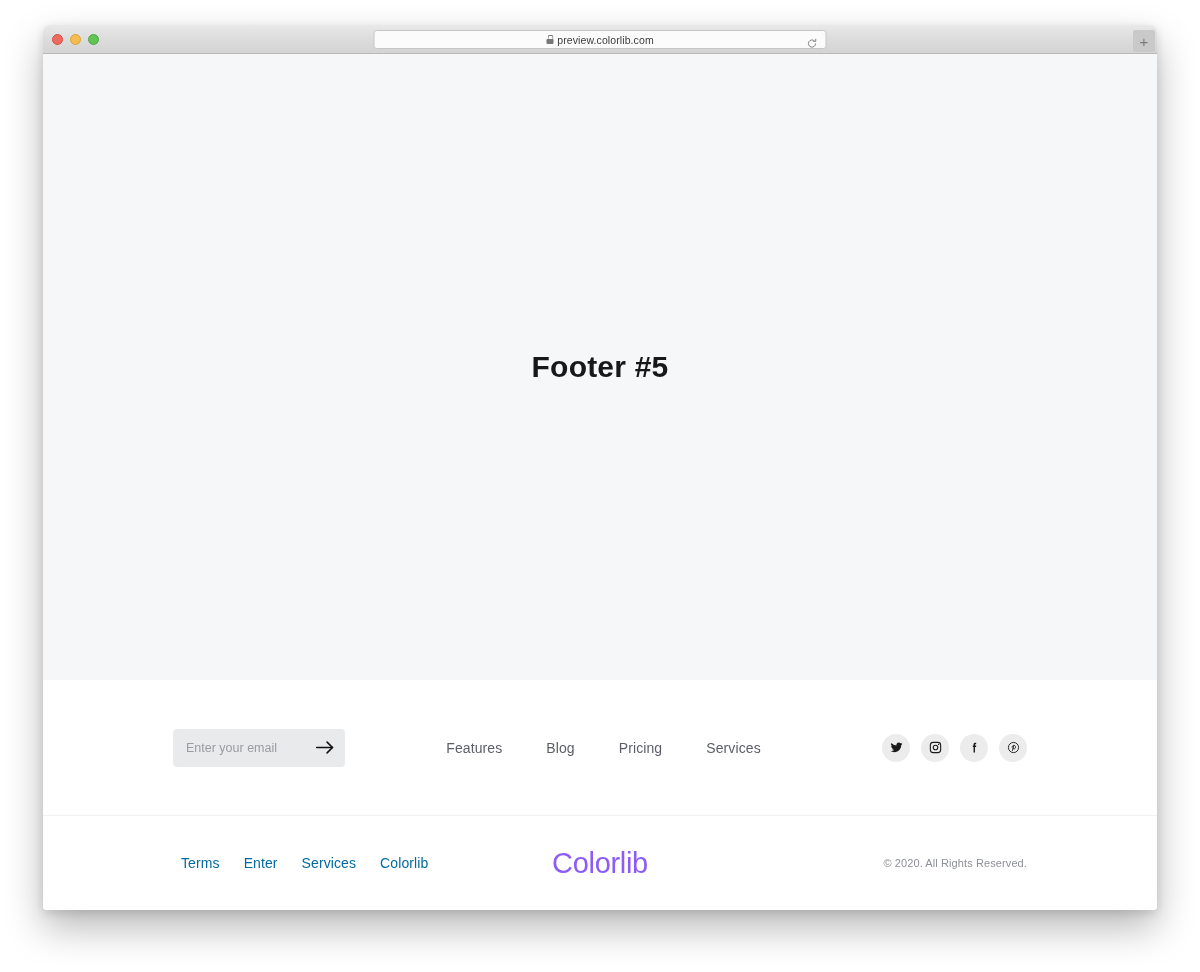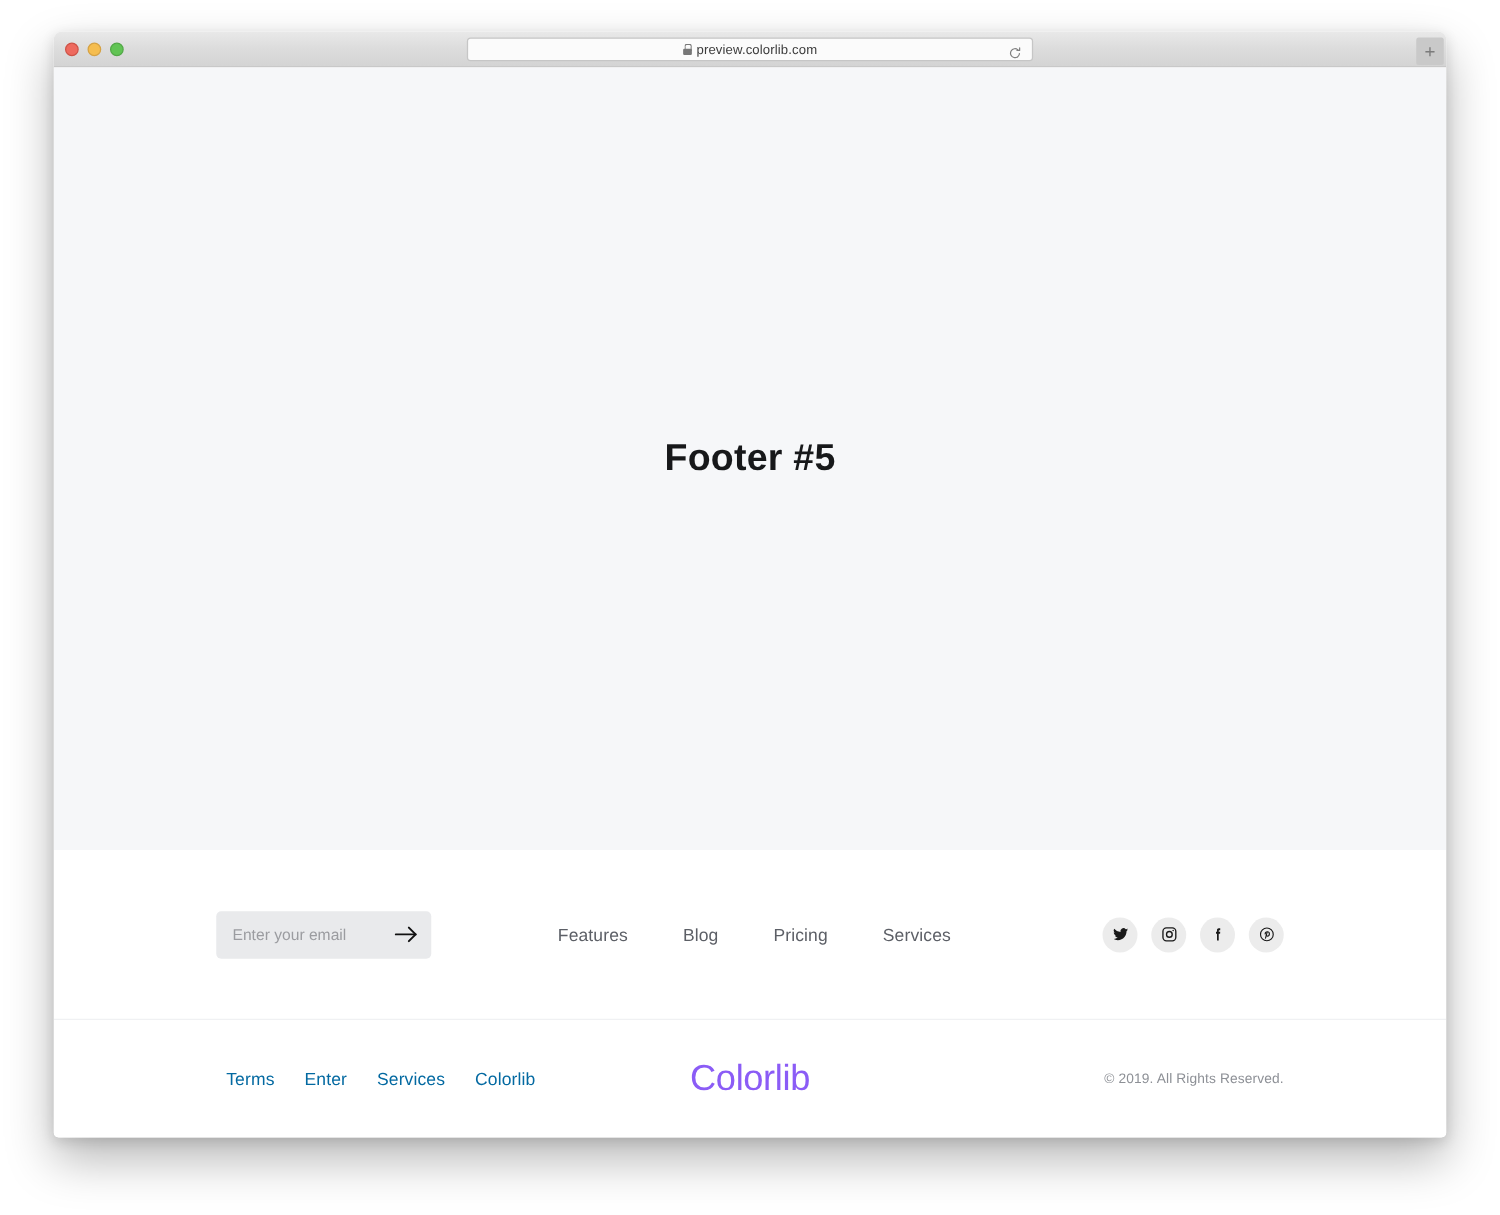--- a/index.html
+++ b/index.html
@@ -368,19 +368,19 @@
 
         <nav id="legal-nav">
           <a href="#">Terms</a>
           <a href="#">Enter</a>
           <a href="#">Services</a>
           <a href="#">Colorlib</a>
         </nav>
 
         <div id="brand-logo">Colorlib</div>
 
-        <div id="copyright">© 2019. All Rights Reserved.</div>
+        <div id="copyright">© 2020. All Rights Reserved.</div>
 
       </div>
     </div>
 
   </div>
 </div>
 
 </body></html>

